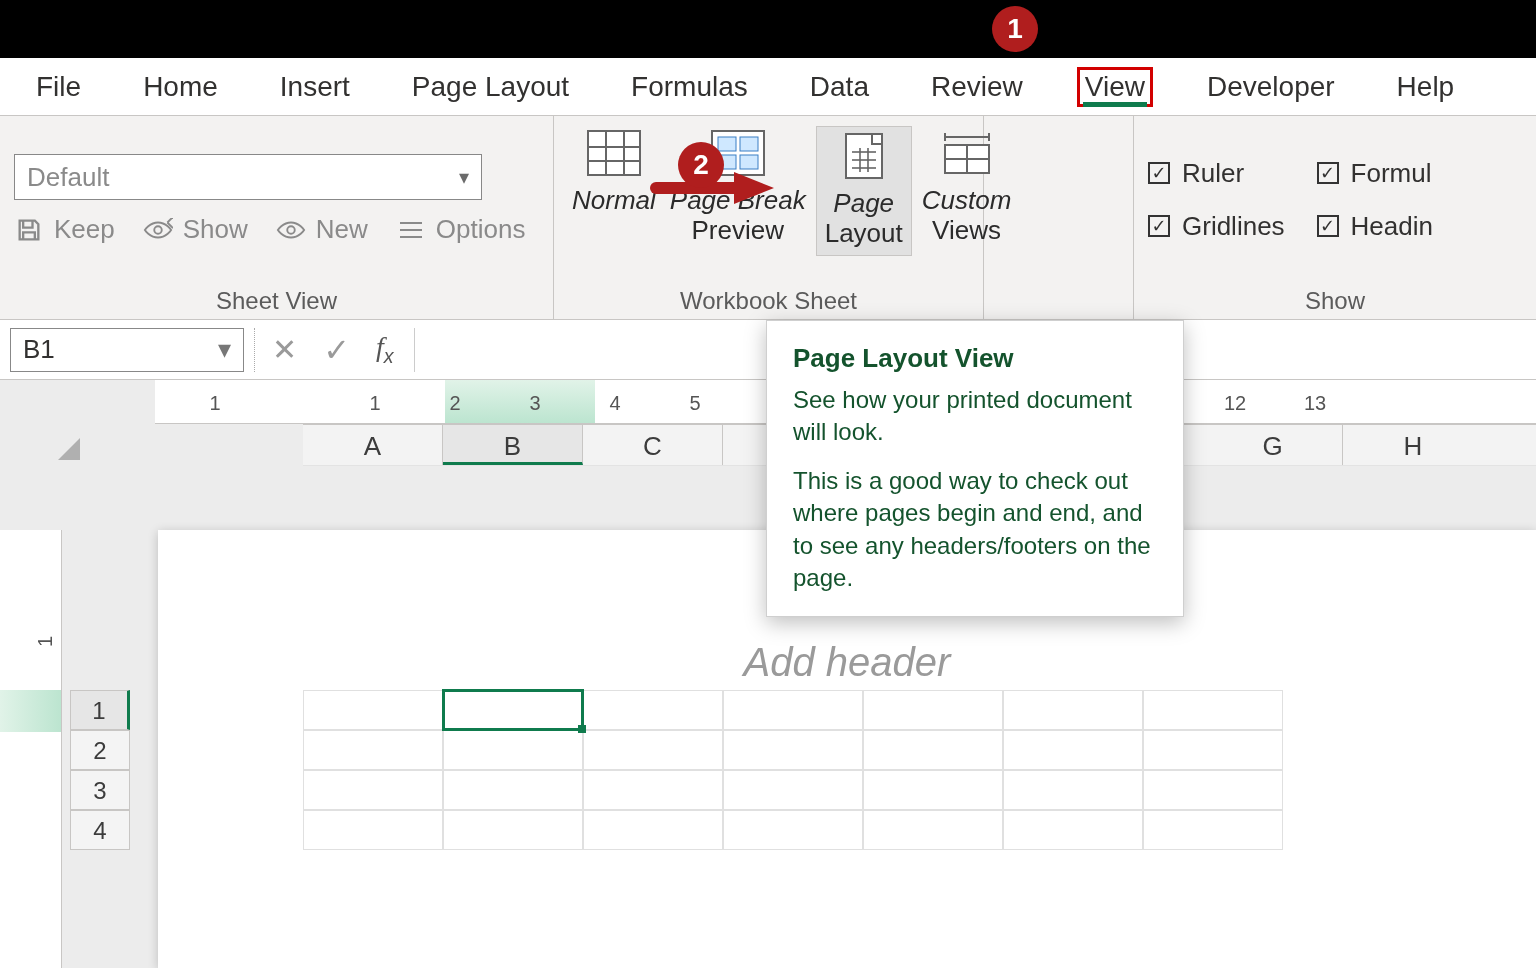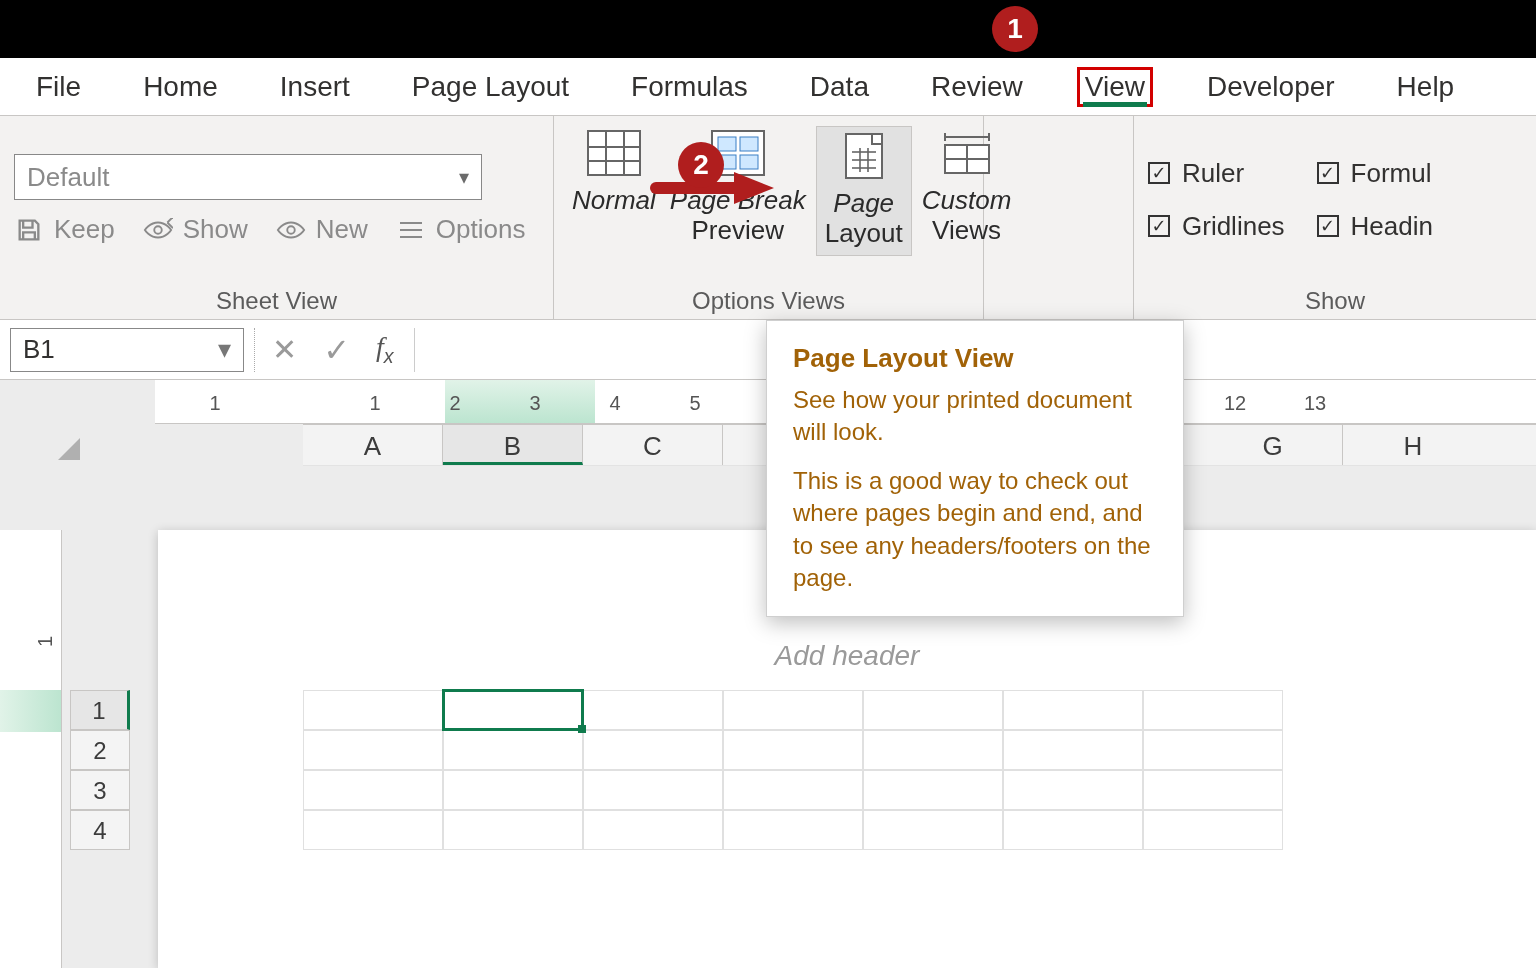--- a/index.html
+++ b/index.html
@@ -84,30 +84,30 @@
   .vruler { position:absolute; left:0; top:150px; width:62px; bottom:0; background:#fff; border-right:1px solid var(--border); }
   .vruler .active-zone { position:absolute; left:0; right:0; background:linear-gradient(90deg,#cdebd9,#8fd3b0); opacity:.6; }
 
   
   .rowhdr { position:absolute; left:70px; top:310px; width:60px; }
   .rowhdr .rh { height:40px; border:1px solid var(--border); background:#f4f4f4; text-align:center; font-size:24px; line-height:40px; color:#3c3c3c; }
   .rowhdr .rh.sel { background:#e6e6e6; border-right:3px solid var(--accent-green); }
 
   
   .page { position:absolute; left:158px; top:150px; right:0; bottom:0; background:#fff; box-shadow:0 2px 10px rgba(0,0,0,.2); }
-  .page .addheader { position:absolute; top:110px; left:0; right:0; text-align:center; font-size:28px; color:#9a9a9a; font-style:italic; }
+  .page .addheader { position:absolute; top:110px; left:0; right:0; text-align:center; font-size:40px; color:#9a9a9a; font-style:italic; }
 
   
   .cells { position:absolute; left:145px; top:160px; display:grid; grid-template-columns:repeat(7,140px); grid-auto-rows:40px; }
   .cells .cell { border:1px solid #e0e0e0; }
   .cells .cell.active { outline:3px solid var(--accent-green); outline-offset:-2px; position:relative; }
   .cells .cell.active::after { content:""; position:absolute; right:-4px; bottom:-4px; width:8px; height:8px; background:var(--accent-green); }
 
   
-  .tooltip { position:absolute; background:var(--tooltip-bg); border:1px solid var(--tooltip-border); box-shadow:0 6px 20px rgba(0,0,0,.25); padding:22px 26px; width:418px; font-size:24px; color:#a16207; }
+  .tooltip { position:absolute; background:var(--tooltip-bg); border:1px solid var(--tooltip-border); box-shadow:0 6px 20px rgba(0,0,0,.25); padding:22px 26px; width:418px; font-size:24px; color:#14532d; }
   .tooltip .tt-title { font-weight:600; font-size:26px; margin-bottom:10px; }
   .tooltip p { margin:0 0 16px 0; line-height:1.35; }
   .tooltip p:last-child { margin-bottom:0; }
 
   
   .badge { position:absolute; width:46px; height:46px; border-radius:50%; background:var(--badge-red); color:#fff; font-weight:700; font-size:28px; display:flex; align-items:center; justify-content:center; z-index:50; }
   .arrow { position:absolute; z-index:40; }
 
   
   svg { display:block; }
@@ -246,21 +246,21 @@
               <polyline points="50,4 50,12" stroke="#666" stroke-width="2"></polyline>
               <rect x="6" y="16" width="44" height="28" fill="#fff" stroke="#666" stroke-width="2"></rect>
               <line x1="6" y1="30" x2="50" y2="30" stroke="#666" stroke-width="2"></line>
               <line x1="28" y1="16" x2="28" y2="44" stroke="#666" stroke-width="2"></line>
             </svg>
         </div>
         <div class="lbl">Custom</div>
         <div class="lbl2">Views</div>
       </div>
     </div>
-    <div class="group-label">Options Views</div>
+    <div class="group-label">Workbook Sheet</div>
   </div>
 
   <div class="group" style="width:150px;">
     <div class="group-label">&nbsp;</div>
   </div>
 
   <div class="group" style="flex:1; border-right:none;">
     <div class="group-body">
       <div class="show-grid">
         <label class="chk">

